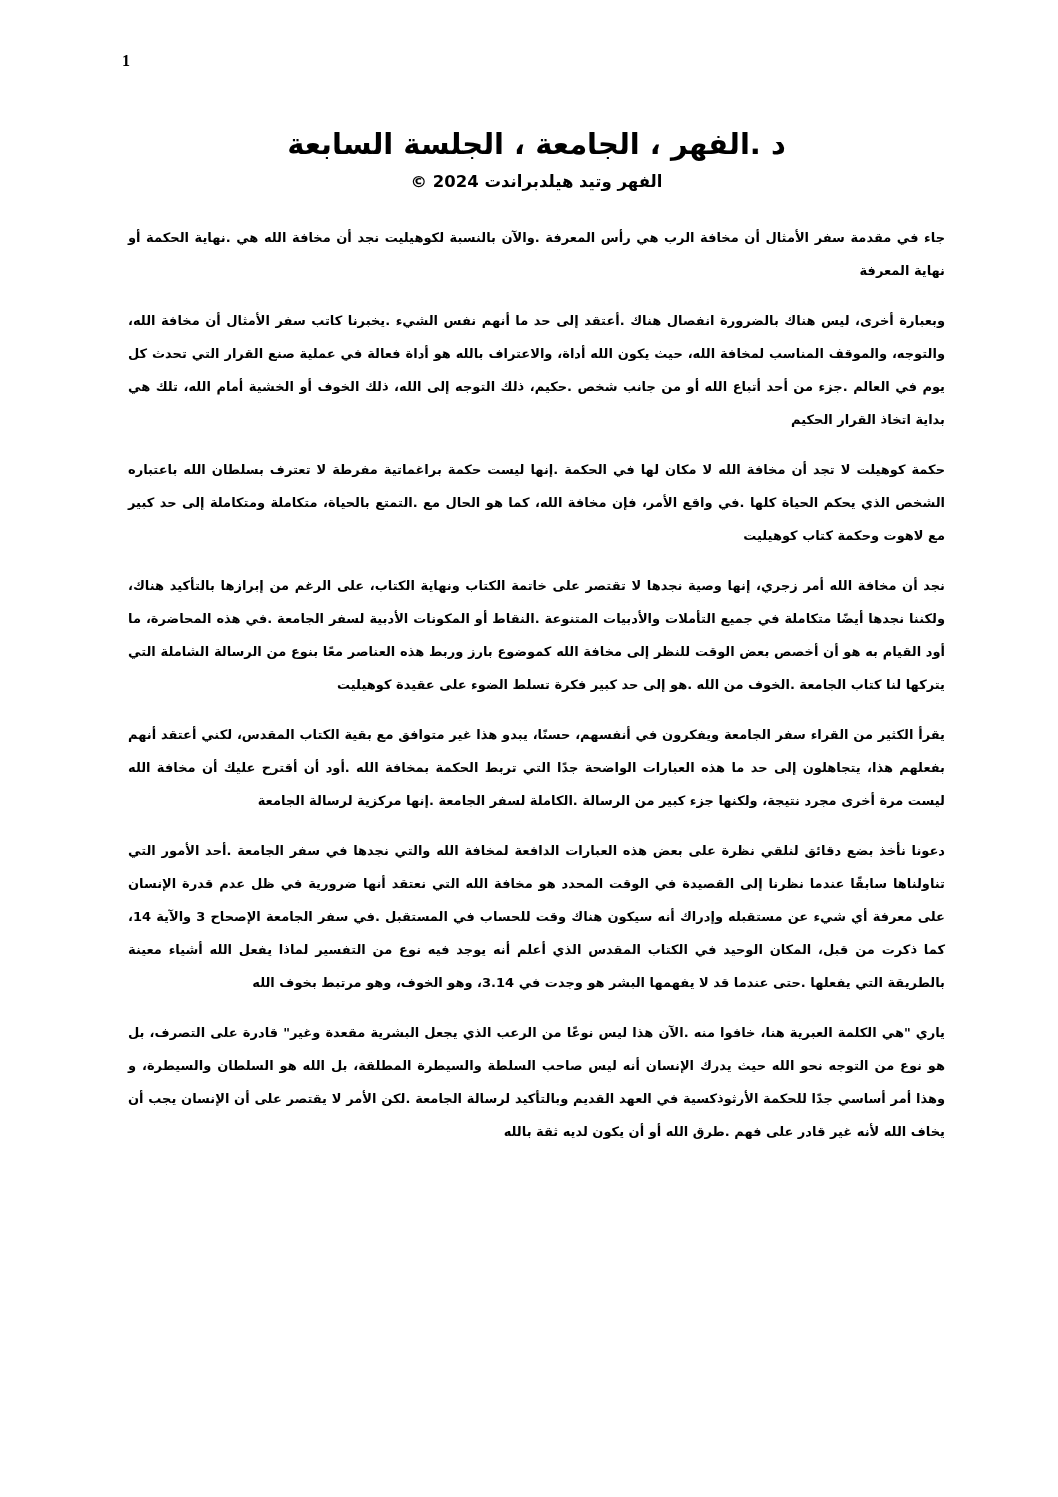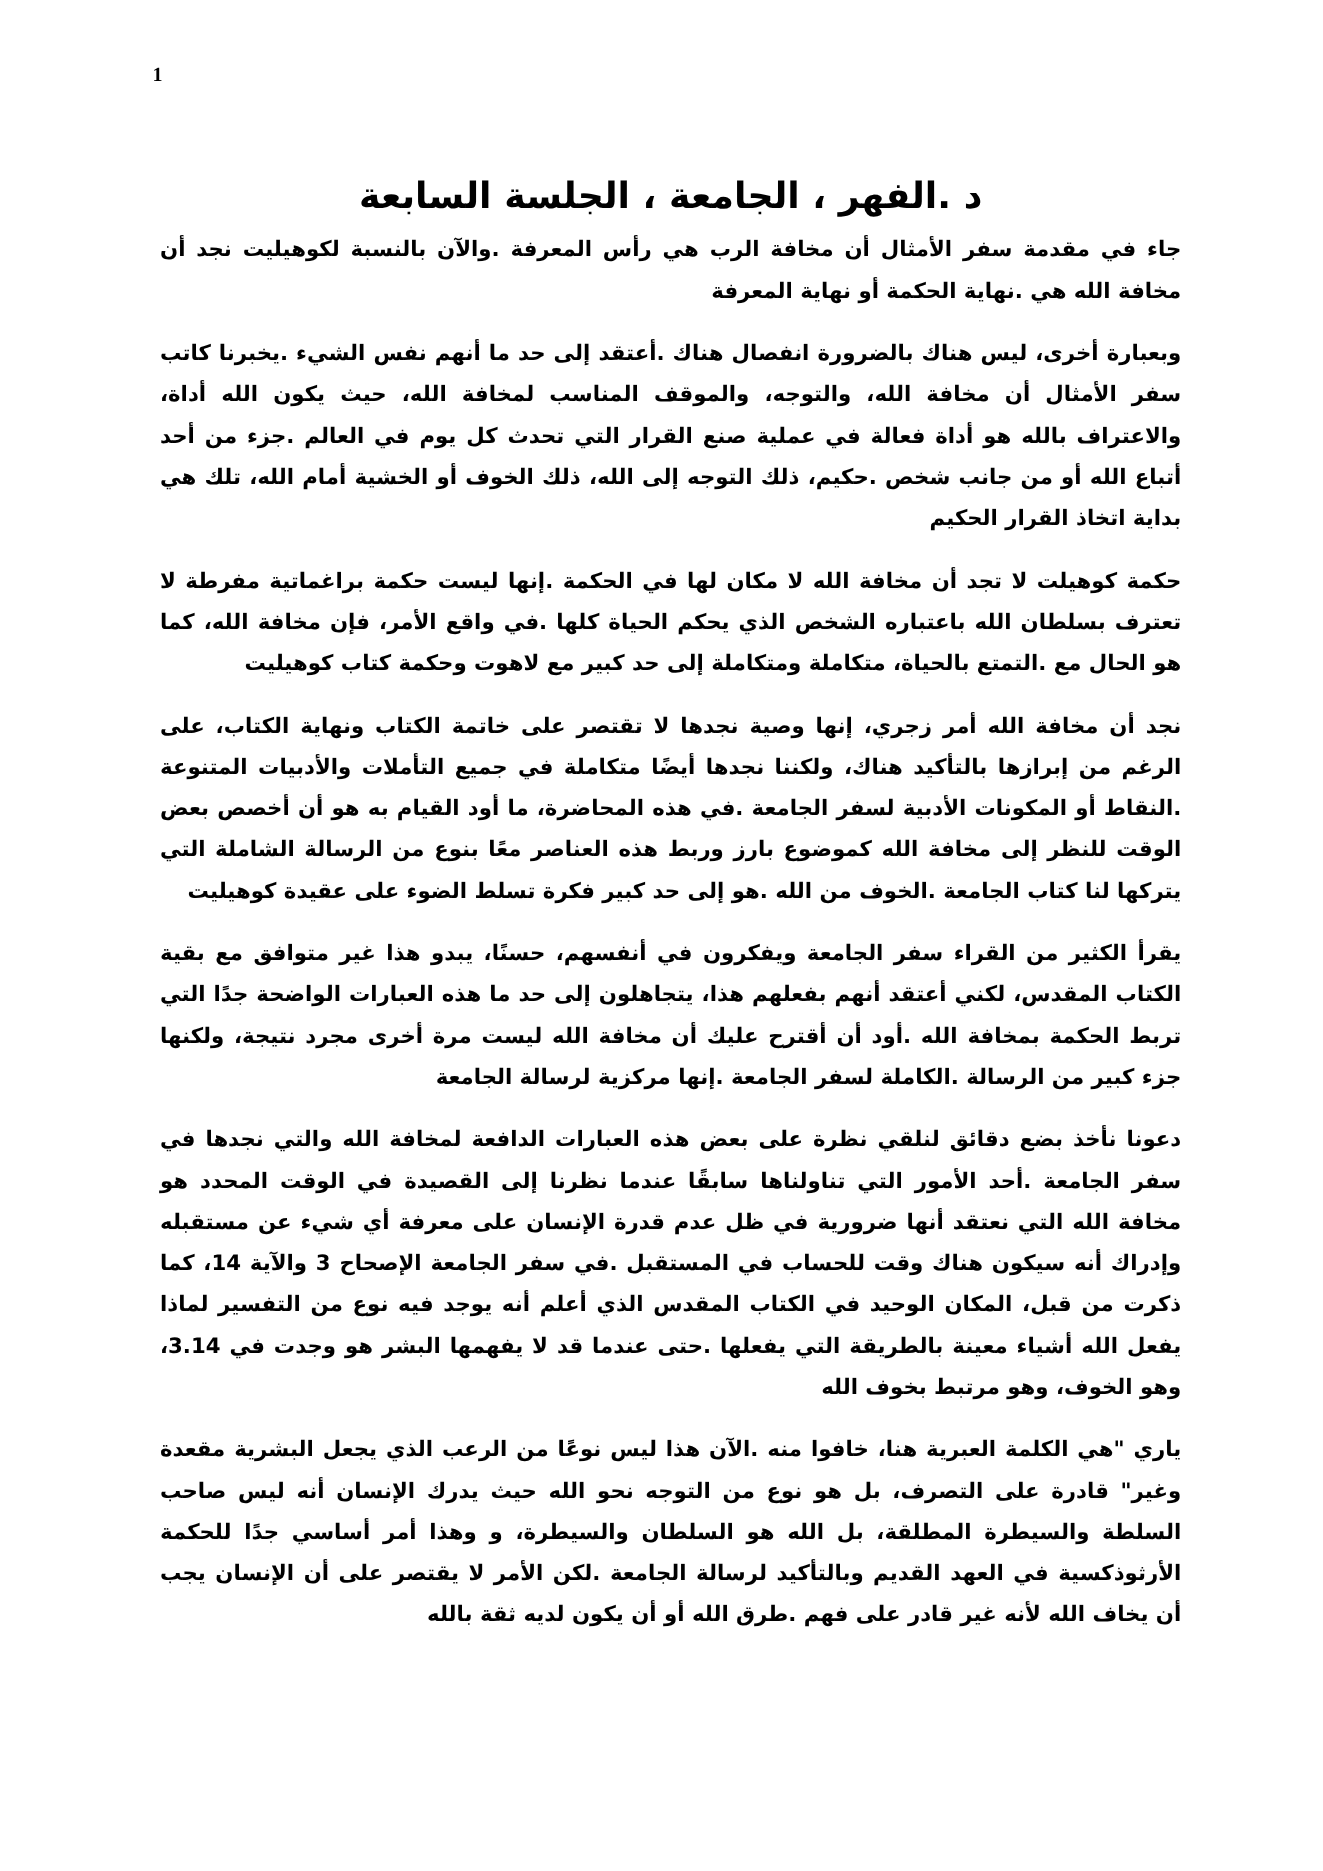--- a/index.html
+++ b/index.html
@@ -24,50 +24,51 @@
     font-weight: bold;
     color: #000000;
     direction: ltr;
   }
   .doc {
     direction: rtl;
     padding: 126px 113px 0 128px;
     font-family: "DejaVu Sans", sans-serif;
   }
   .doc-title {
-    margin: 12px 0 10px 0;
+    margin: 0 0 10px 0;
     text-align: center;
     font-size: 29px;
     line-height: 1.25;
     font-weight: bold;
   }
   .byline {
     margin: 0 0 30px 0;
     text-align: center;
     font-size: 16.5px;
     font-weight: bold;
   }
   .para {
     margin: 0 0 17px 0;
-    font-size: 17px;
+    font-size: 13px;
     font-weight: bold;
     line-height: 33px;
     text-align: justify;
     text-justify: inter-word;
   }
 </style>
 </head>
 <body>
 
 <div class="page">
   <div class="page-number">1</div>
 
   <div class="doc">
     <header>
       <h1 class="doc-title">د .الفهر ، الجامعة ، الجلسة السابعة</h1>
+      <div class="byline">الفهر وتيد هيلدبراندت 2024 ©</div>
     </header>
 
     <main>
       <p class="para">جاء في مقدمة سفر الأمثال أن مخافة الرب هي رأس المعرفة .والآن بالنسبة لكوهيليت نجد أن مخافة الله هي .نهاية الحكمة أو نهاية المعرفة</p>
       <p class="para">وبعبارة أخرى، ليس هناك بالضرورة انفصال هناك .أعتقد إلى حد ما أنهم نفس الشيء .يخبرنا كاتب سفر الأمثال أن مخافة الله، والتوجه، والموقف المناسب لمخافة الله، حيث يكون الله أداة، والاعتراف بالله هو أداة فعالة في عملية صنع القرار التي تحدث كل يوم في العالم .جزء من أحد أتباع الله أو من جانب شخص .حكيم، ذلك التوجه إلى الله، ذلك الخوف أو الخشية أمام الله، تلك هي بداية اتخاذ القرار الحكيم</p>
       <p class="para">حكمة كوهيلت لا تجد أن مخافة الله لا مكان لها في الحكمة .إنها ليست حكمة براغماتية مفرطة لا تعترف بسلطان الله باعتباره الشخص الذي يحكم الحياة كلها .في واقع الأمر، فإن مخافة الله، كما هو الحال مع .التمتع بالحياة، متكاملة ومتكاملة إلى حد كبير مع لاهوت وحكمة كتاب كوهيليت</p>
       <p class="para">نجد أن مخافة الله أمر زجري، إنها وصية نجدها لا تقتصر على خاتمة الكتاب ونهاية الكتاب، على الرغم من إبرازها بالتأكيد هناك، ولكننا نجدها أيضًا متكاملة في جميع التأملات والأدبيات المتنوعة .النقاط أو المكونات الأدبية لسفر الجامعة .في هذه المحاضرة، ما أود القيام به هو أن أخصص بعض الوقت للنظر إلى مخافة الله كموضوع بارز وربط هذه العناصر معًا بنوع من الرسالة الشاملة التي يتركها لنا كتاب الجامعة .الخوف من الله .هو إلى حد كبير فكرة تسلط الضوء على عقيدة كوهيليت</p>
       <p class="para">يقرأ الكثير من القراء سفر الجامعة ويفكرون في أنفسهم، حسنًا، يبدو هذا غير متوافق مع بقية الكتاب المقدس، لكني أعتقد أنهم بفعلهم هذا، يتجاهلون إلى حد ما هذه العبارات الواضحة جدًا التي تربط الحكمة بمخافة الله .أود أن أقترح عليك أن مخافة الله ليست مرة أخرى مجرد نتيجة، ولكنها جزء كبير من الرسالة .الكاملة لسفر الجامعة .إنها مركزية لرسالة الجامعة</p>
       <p class="para">دعونا نأخذ بضع دقائق لنلقي نظرة على بعض هذه العبارات الدافعة لمخافة الله والتي نجدها في سفر الجامعة .أحد الأمور التي تناولناها سابقًا عندما نظرنا إلى القصيدة في الوقت المحدد هو مخافة الله التي نعتقد أنها ضرورية في ظل عدم قدرة الإنسان على معرفة أي شيء عن مستقبله وإدراك أنه سيكون هناك وقت للحساب في المستقبل .في سفر الجامعة الإصحاح 3 والآية 14، كما ذكرت من قبل، المكان الوحيد في الكتاب المقدس الذي أعلم أنه يوجد فيه نوع من التفسير لماذا يفعل الله أشياء معينة بالطريقة التي يفعلها .حتى عندما قد لا يفهمها البشر هو وجدت في 3.14، وهو الخوف، وهو مرتبط بخوف الله</p>
       <p class="para">ياري "هي الكلمة العبرية هنا، خافوا منه .الآن هذا ليس نوعًا من الرعب الذي يجعل البشرية مقعدة وغير" قادرة على التصرف، بل هو نوع من التوجه نحو الله حيث يدرك الإنسان أنه ليس صاحب السلطة والسيطرة المطلقة، بل الله هو السلطان والسيطرة، و وهذا أمر أساسي جدًا للحكمة الأرثوذكسية في العهد القديم وبالتأكيد لرسالة الجامعة .لكن الأمر لا يقتصر على أن الإنسان يجب أن يخاف الله لأنه غير قادر على فهم .طرق الله أو أن يكون لديه ثقة بالله</p>

